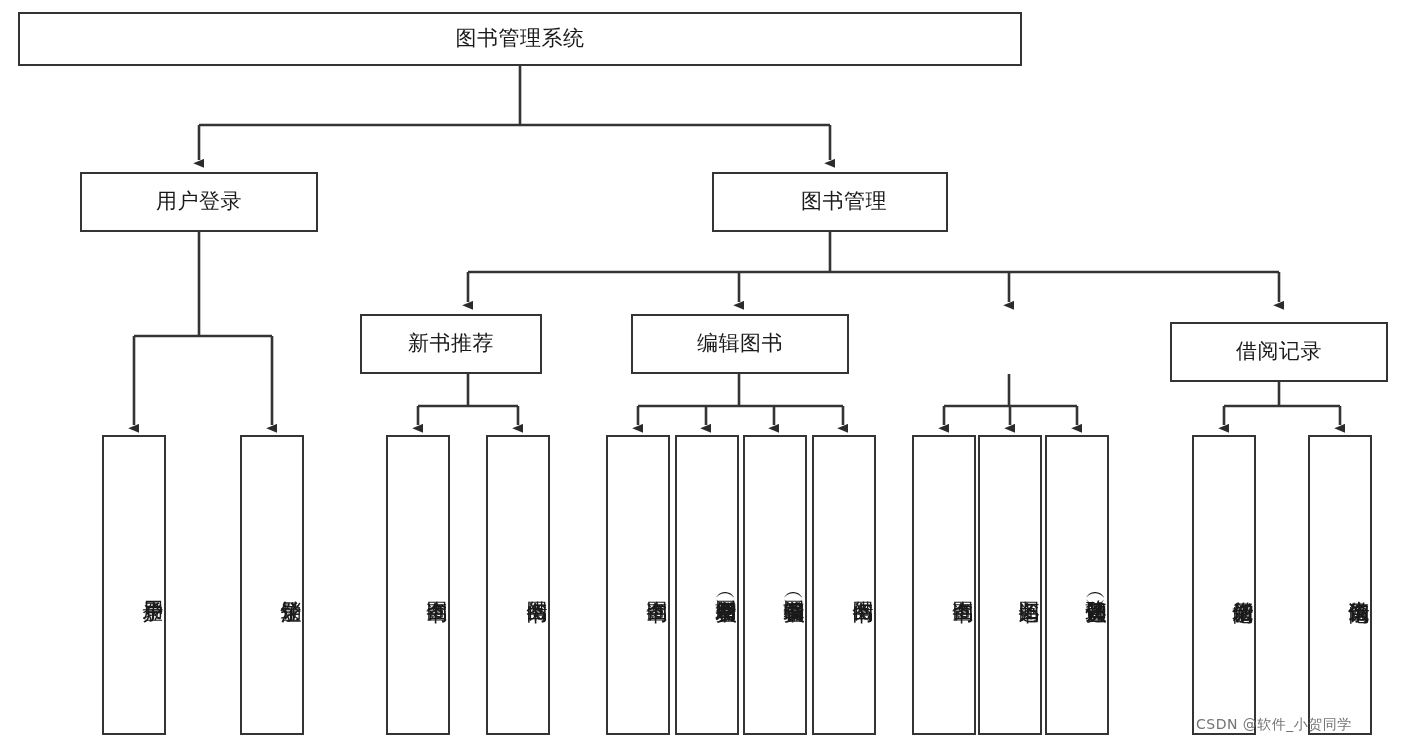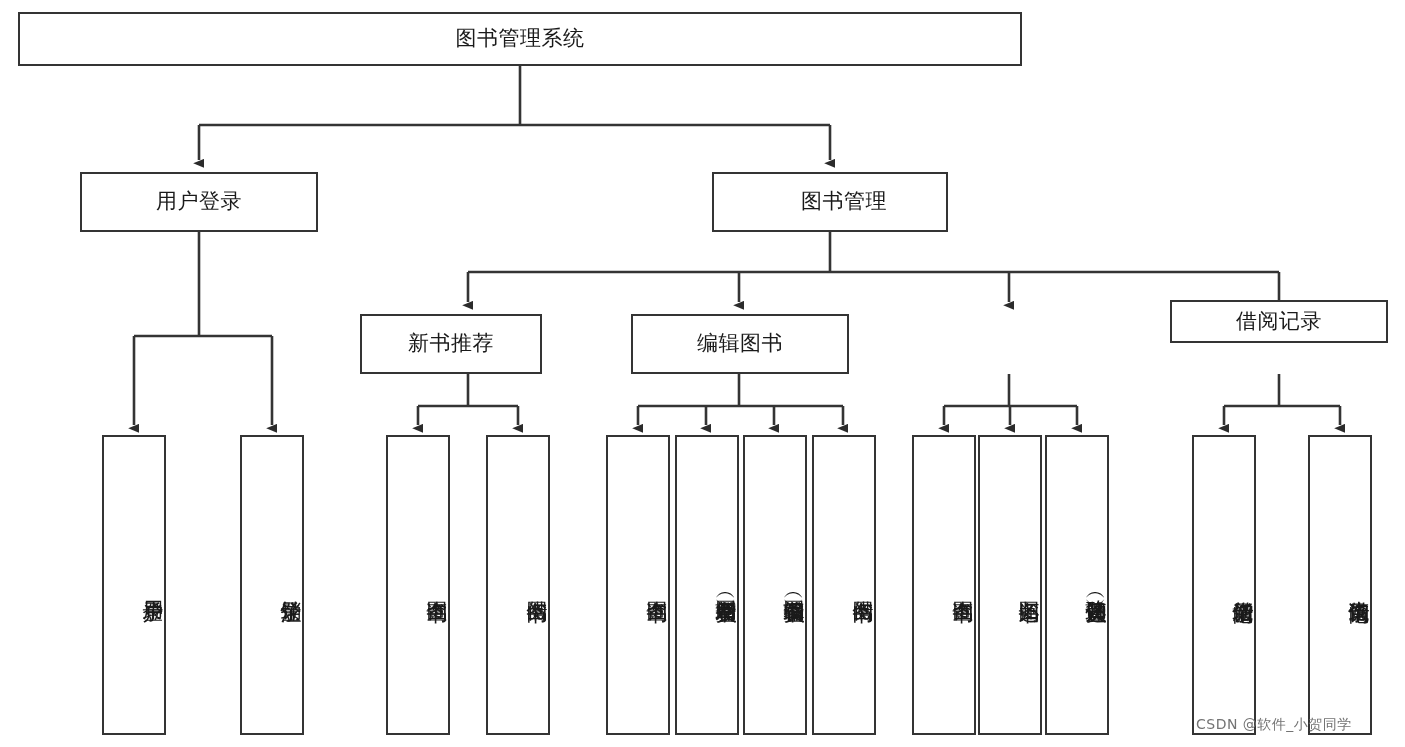--- a/index.html
+++ b/index.html
@@ -131,21 +131,21 @@
   <div class="node h" style="left:712px; top:172px; width:236px; height:60px;padding-left:28px;">
     <span>图书管理</span>
   </div>
 
   <div class="node h" style="left:360px; top:314px; width:182px; height:60px;">
     <span>新书推荐</span>
   </div>
   <div class="node h" style="left:631px; top:314px; width:218px; height:60px;">
     <span>编辑图书</span>
   </div>
-  <div class="node h" style="left:1170px; top:300px; width:218px; height:43px;justify-content:center;">
+  <div class="node h" style="left:1170px; top:322px; width:218px; height:60px;justify-content:center;">
     <span>借阅记录</span>
   </div>
 
   <div class="node v" style="left:102px; top:435px; width:64px; height:300px;">
     <span class="vtext">用户登录</span>
   </div>
   <div class="node v" style="left:240px; top:435px; width:64px; height:300px;">
     <span class="vtext">注销登录</span>
   </div>
 

